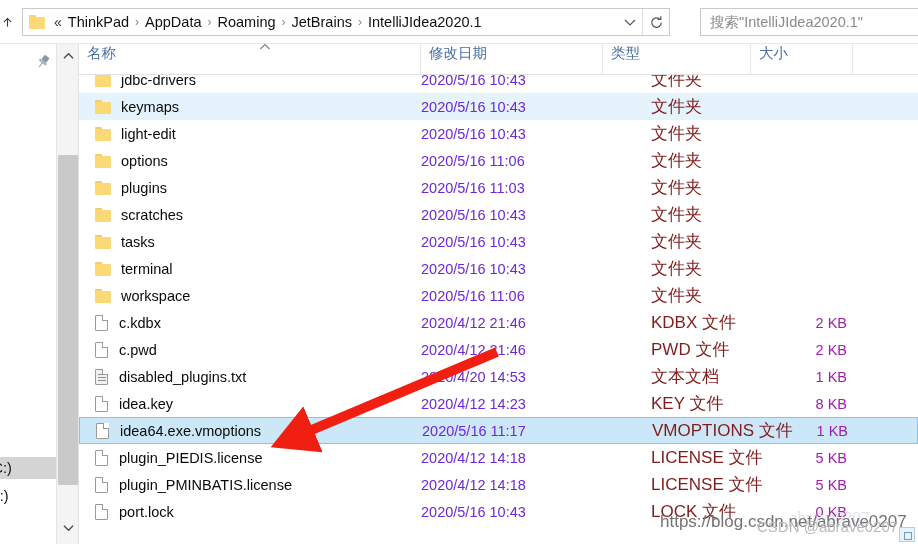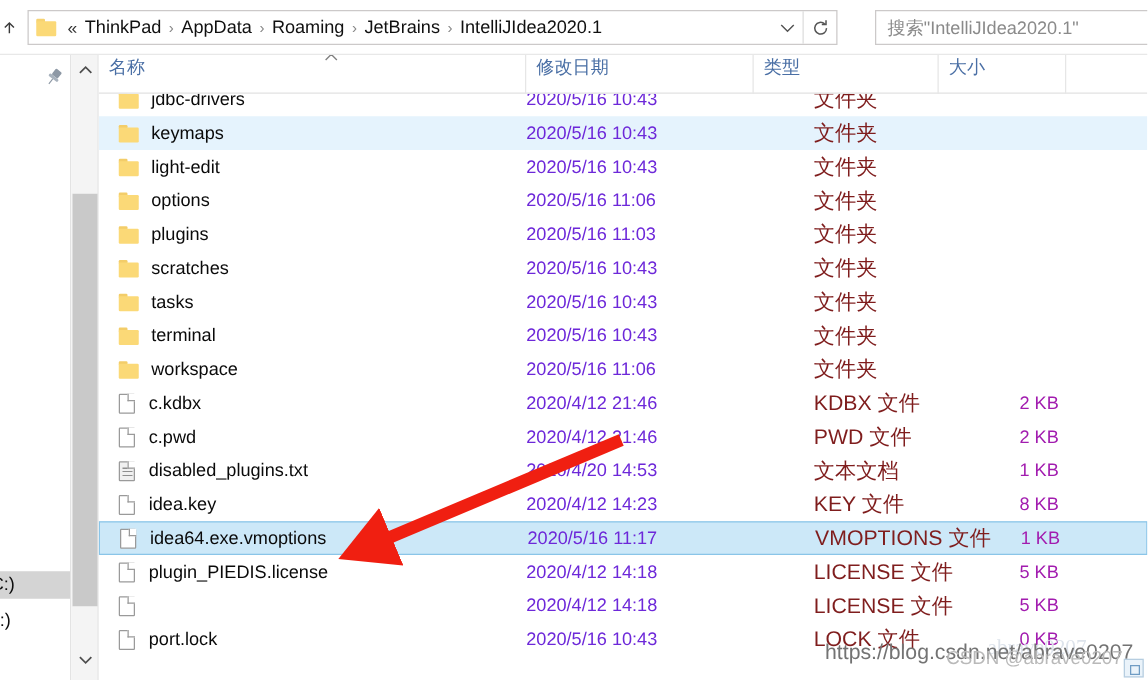--- a/index.html
+++ b/index.html
@@ -514,20 +514,21 @@
             <span class="icon-file"></span>
             <span>plugin_PIEDIS.license</span>
           </div>
           <div class="cell-date">2020/4/12 14:18</div>
           <div class="cell-type">LICENSE 文件</div>
           <div class="cell-size">5 KB</div>
         </div>
         <div class="row">
           <div class="cell-name">
             <span class="icon-file"></span>
+            <span>plugin_PMINBATIS.license</span>
           </div>
           <div class="cell-date">2020/4/12 14:18</div>
           <div class="cell-type">LICENSE 文件</div>
           <div class="cell-size">5 KB</div>
         </div>
         <div class="row">
           <div class="cell-name">
             <span class="icon-file"></span>
             <span>port.lock</span>
           </div>

